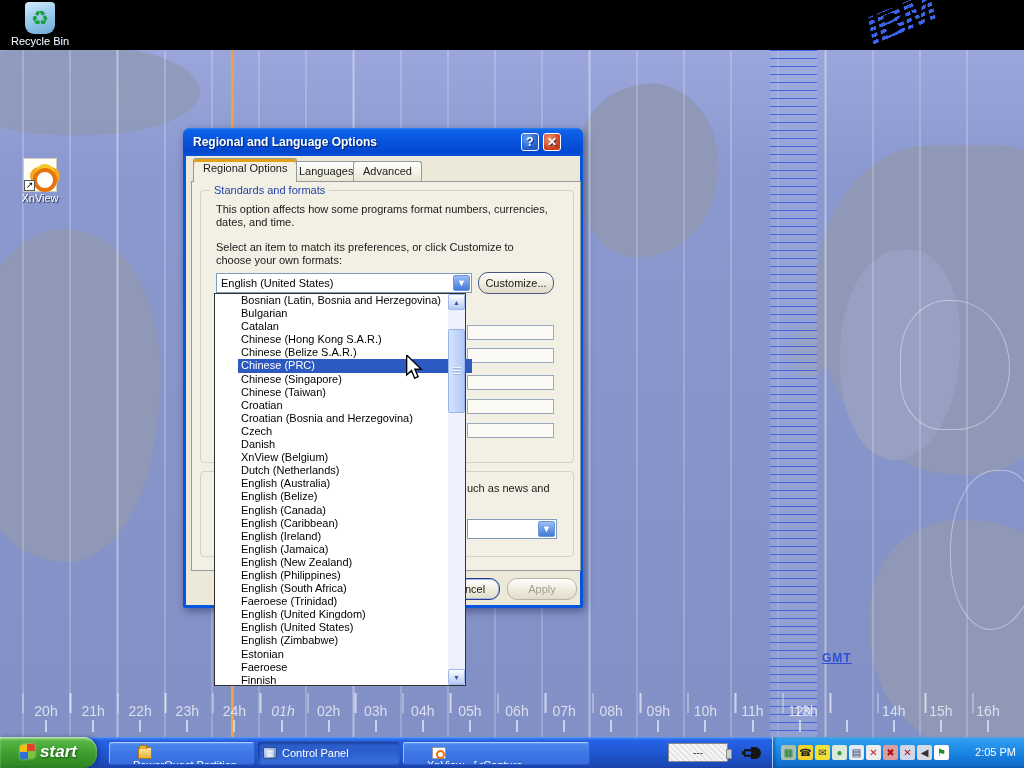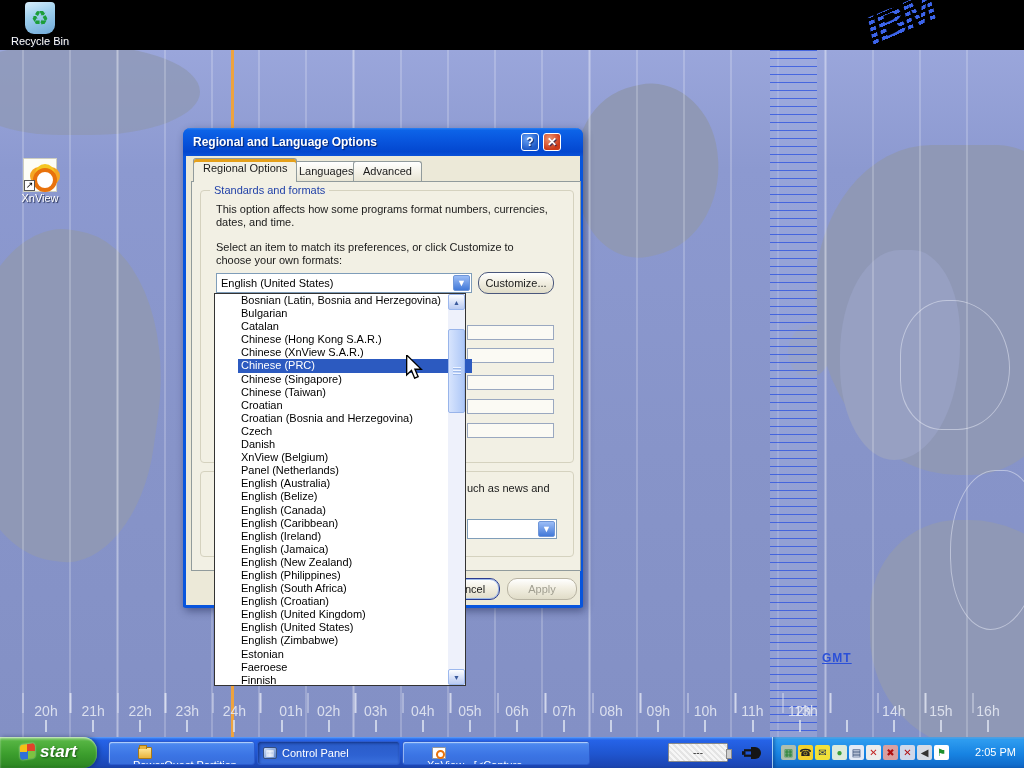--- a/index.html
+++ b/index.html
@@ -185,21 +185,21 @@
       <span class="hour-label" style="left: 24px;">20h</span>
       <div class="hour-tick" style="left: 45px;"></div>
       <span class="hour-label" style="left: 71.1px;">21h</span>
       <div class="hour-tick" style="left: 92.1px;"></div>
       <span class="hour-label" style="left: 118.2px;">22h</span>
       <div class="hour-tick" style="left: 139.2px;"></div>
       <span class="hour-label" style="left: 165.3px;">23h</span>
       <div class="hour-tick" style="left: 186.3px;"></div>
       <span class="hour-label" style="left: 212.4px;">24h</span>
       <div class="hour-tick" style="left: 233.4px;"></div>
-      <span class="hour-label" style="left: 269px;">01h</span>
+      <span class="hour-label" style="left: 261px; font-style: italic;">01h</span>
       <div class="hour-tick" style="left: 280.5px;"></div>
       <span class="hour-label" style="left: 306.6px;">02h</span>
       <div class="hour-tick" style="left: 327.6px;"></div>
       <span class="hour-label" style="left: 353.7px;">03h</span>
       <div class="hour-tick" style="left: 374.7px;"></div>
       <span class="hour-label" style="left: 400.8px;">04h</span>
       <div class="hour-tick" style="left: 421.8px;"></div>
       <span class="hour-label" style="left: 447.9px;">05h</span>
       <div class="hour-tick" style="left: 468.9px;"></div>
       <span class="hour-label" style="left: 495px;">06h</span>
@@ -279,40 +279,40 @@
     <div id="btn-cancel" class="xp-btn">Cancel</div>
     <div id="btn-apply" class="xp-btn">Apply</div>
   </div>
 
   <div id="lang-list">
     <div id="lang-items">
         <div class="lang-item">Bosnian (Latin, Bosnia and Herzegovina)</div>
         <div class="lang-item">Bulgarian</div>
         <div class="lang-item">Catalan</div>
         <div class="lang-item">Chinese (Hong Kong S.A.R.)</div>
-        <div class="lang-item">Chinese (XnView S.A.R.)</div>
+        <div class="lang-item">Chinese (Belize S.A.R.)</div>
         <div class="lang-item selected">Chinese (PRC)</div>
         <div class="lang-item">Chinese (Singapore)</div>
         <div class="lang-item">Chinese (Taiwan)</div>
         <div class="lang-item">Croatian</div>
         <div class="lang-item">Croatian (Bosnia and Herzegovina)</div>
         <div class="lang-item">Czech</div>
         <div class="lang-item">Danish</div>
         <div class="lang-item">XnView (Belgium)</div>
-        <div class="lang-item">Panel (Netherlands)</div>
+        <div class="lang-item">Dutch (Netherlands)</div>
         <div class="lang-item">English (Australia)</div>
         <div class="lang-item">English (Belize)</div>
         <div class="lang-item">English (Canada)</div>
         <div class="lang-item">English (Caribbean)</div>
         <div class="lang-item">English (Ireland)</div>
         <div class="lang-item">English (Jamaica)</div>
         <div class="lang-item">English (New Zealand)</div>
         <div class="lang-item">English (Philippines)</div>
         <div class="lang-item">English (South Africa)</div>
-        <div class="lang-item">English (Croatian)</div>
+        <div class="lang-item">Faeroese (Trinidad)</div>
         <div class="lang-item">English (United Kingdom)</div>
         <div class="lang-item">English (United States)</div>
         <div class="lang-item">English (Zimbabwe)</div>
         <div class="lang-item">Estonian</div>
         <div class="lang-item">Faeroese</div>
         <div class="lang-item">Finnish</div>
       </div>
     <div id="lang-scroll">
       <div id="scroll-up" class="scroll-btn">▲</div>
       <div id="scroll-thumb"></div>

